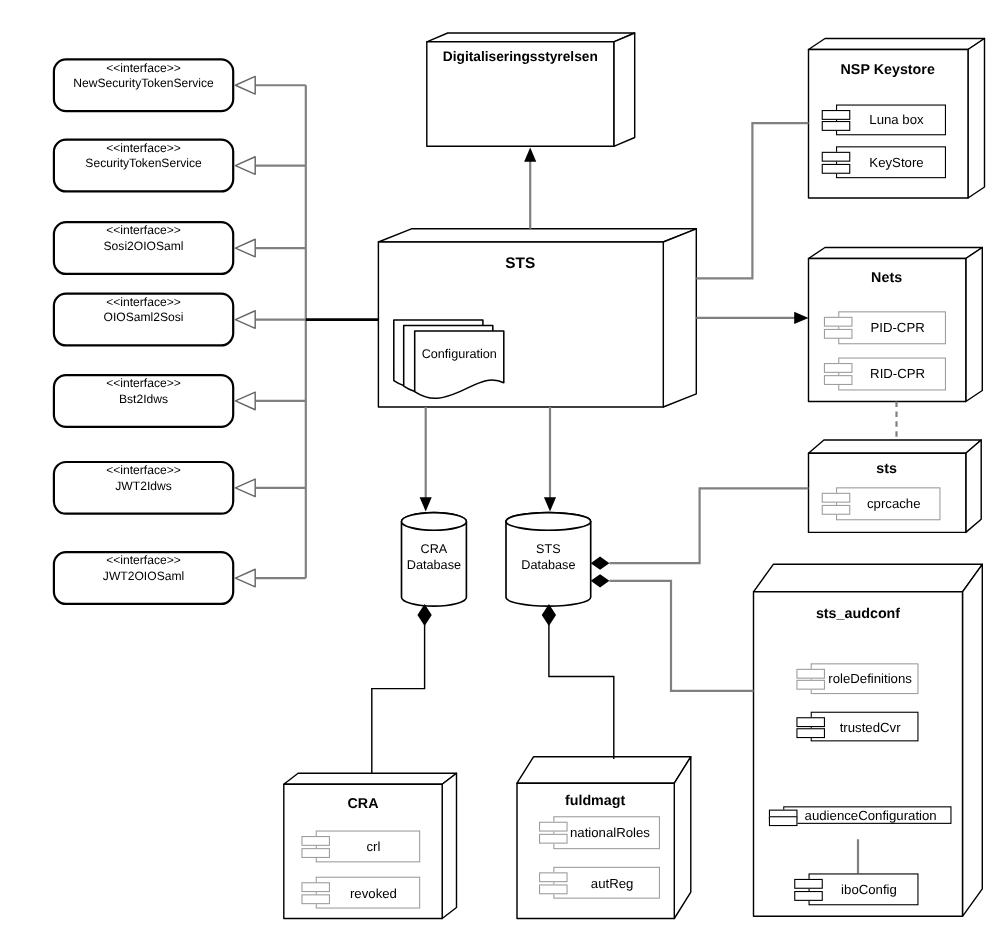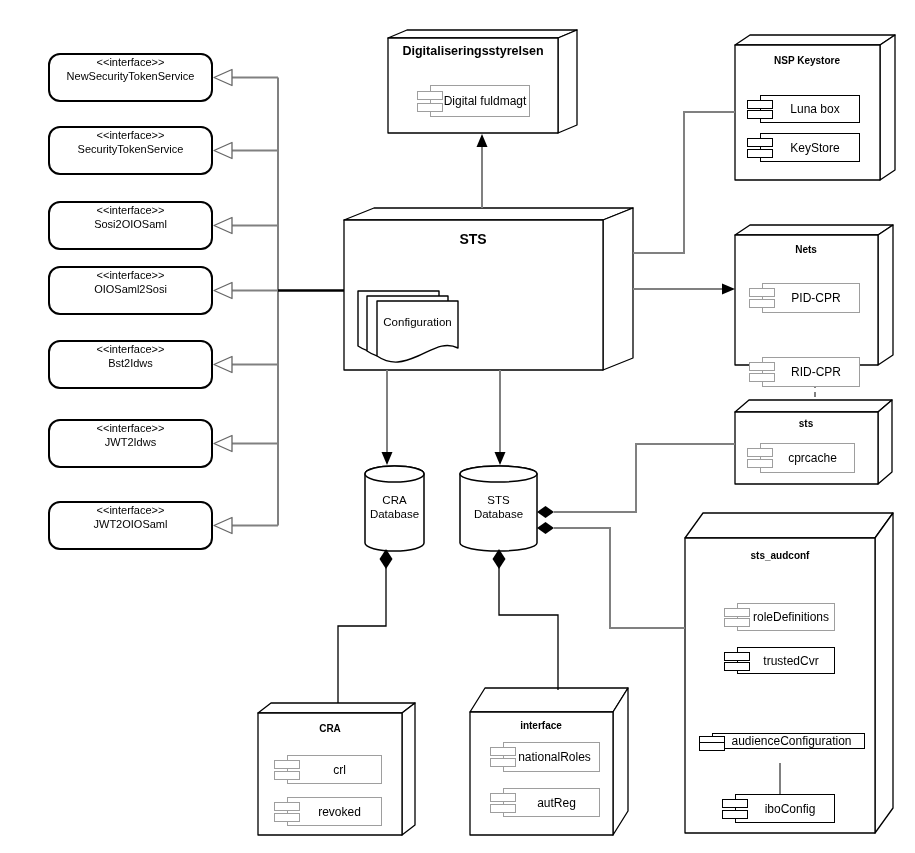--- a/index.html
+++ b/index.html
@@ -3,21 +3,21 @@
 <meta charset="utf-8">
 <style>
   html,body{margin:0;padding:0;background:#fff;font-family:"Liberation Sans",sans-serif;color:#000;}
   #canvas{position:relative;width:915px;height:853px;background:#fff;overflow:hidden;}
   #canvas svg{position:absolute;left:0;top:0;z-index:1;}
   .layer{position:absolute;left:0;top:0;width:915px;height:853px;z-index:2;}
   .iface{position:absolute;left:48px;width:165px;height:49px;box-sizing:border-box;
          border:2.5px solid #000;border-radius:12px;background:#fff;
          display:flex;flex-direction:column;align-items:center;justify-content:flex-start;
          font-size:11px;line-height:1.3;text-align:center;}
-  .ntitle{position:absolute;transform:translateX(-50%);font-weight:bold;font-size:10px;white-space:nowrap;}
+  .ntitle{position:absolute;transform:translateX(-50%);font-weight:bold;font-size:13px;white-space:nowrap;}
   .comp{position:absolute;background:#fff;box-sizing:border-box;
         display:flex;align-items:center;justify-content:center;}
   .comp.black{border:1.5px solid #000;}
   .comp.gray{border:1.5px solid #9e9e9e;}
   .comp .clabel{font-size:12px;white-space:nowrap;padding-left:10px;}
   .tab{position:absolute;left:-14px;width:26px;height:9px;background:#fff;box-sizing:border-box;}
   .comp.black .tab{border:1.5px solid #000;}
   .comp.gray .tab{border:1.5px solid #9e9e9e;}
   .t1{top:16%;}
   .t2{top:55%;}
@@ -178,57 +178,52 @@
     <span>JWT2OIOSaml</span>
   </div>
 
   <div class="ntitle" style="left:473px;top:44px;font-size:12.5px;">Digitaliseringsstyrelsen</div>
   <div class="ntitle" style="left:807px;top:55px;">NSP Keystore</div>
   <div class="ntitle" style="left:473px;top:231px;font-size:14px;">STS</div>
   <div class="ntitle" style="left:806px;top:244px;">Nets</div>
   <div class="ntitle" style="left:806px;top:418px;">sts</div>
   <div class="ntitle" style="left:780px;top:550px;">sts_audconf</div>
   <div class="ntitle" style="left:330px;top:723px;">CRA</div>
-  <div class="ntitle" style="left:541px;top:720px;">interface</div>
+  <div class="ntitle" style="left:541px;top:720px;">fuldmagt</div>
 
   <div class="dblabel" style="left:365px;top:493px;width:59px;">
     <div>CRA</div>
     <div>Database</div>
   </div>
   <div class="dblabel" style="left:460px;top:493px;width:77px;">
     <div>STS</div>
     <div>Database</div>
   </div>
 
   <div class="doclabel" style="left:377px;top:316px;width:81px;">Configuration</div>
 
-  <div class="comp gray" style="left:430px;top:85px;width:100px;height:32px;">
-    <span class="tab t1"></span>
-    <span class="tab t2"></span>
-    <span class="clabel">Digital fuldmagt</span>
-  </div>
 
   <div class="comp black" style="left:760px;top:95px;width:100px;height:28px;">
     <span class="tab t1"></span>
     <span class="tab t2"></span>
     <span class="clabel">Luna box</span>
   </div>
   <div class="comp black" style="left:760px;top:133px;width:100px;height:29px;">
     <span class="tab t1"></span>
     <span class="tab t2"></span>
     <span class="clabel">KeyStore</span>
   </div>
 
 
   <div class="comp gray" style="left:762px;top:283px;width:98px;height:30px;">
     <span class="tab t1"></span>
     <span class="tab t2"></span>
     <span class="clabel">PID-CPR</span>
   </div>
-  <div class="comp gray" style="left:762px;top:325px;width:98px;height:30px;margin-top:32px;">
+  <div class="comp gray" style="left:762px;top:325px;width:98px;height:30px;">
     <span class="tab t1"></span>
     <span class="tab t2"></span>
     <span class="clabel">RID-CPR</span>
   </div>
 
   <div class="comp gray" style="left:760px;top:443px;width:95px;height:30px;">
     <span class="tab t1"></span>
     <span class="tab t2"></span>
     <span class="clabel">cprcache</span>
   </div>

